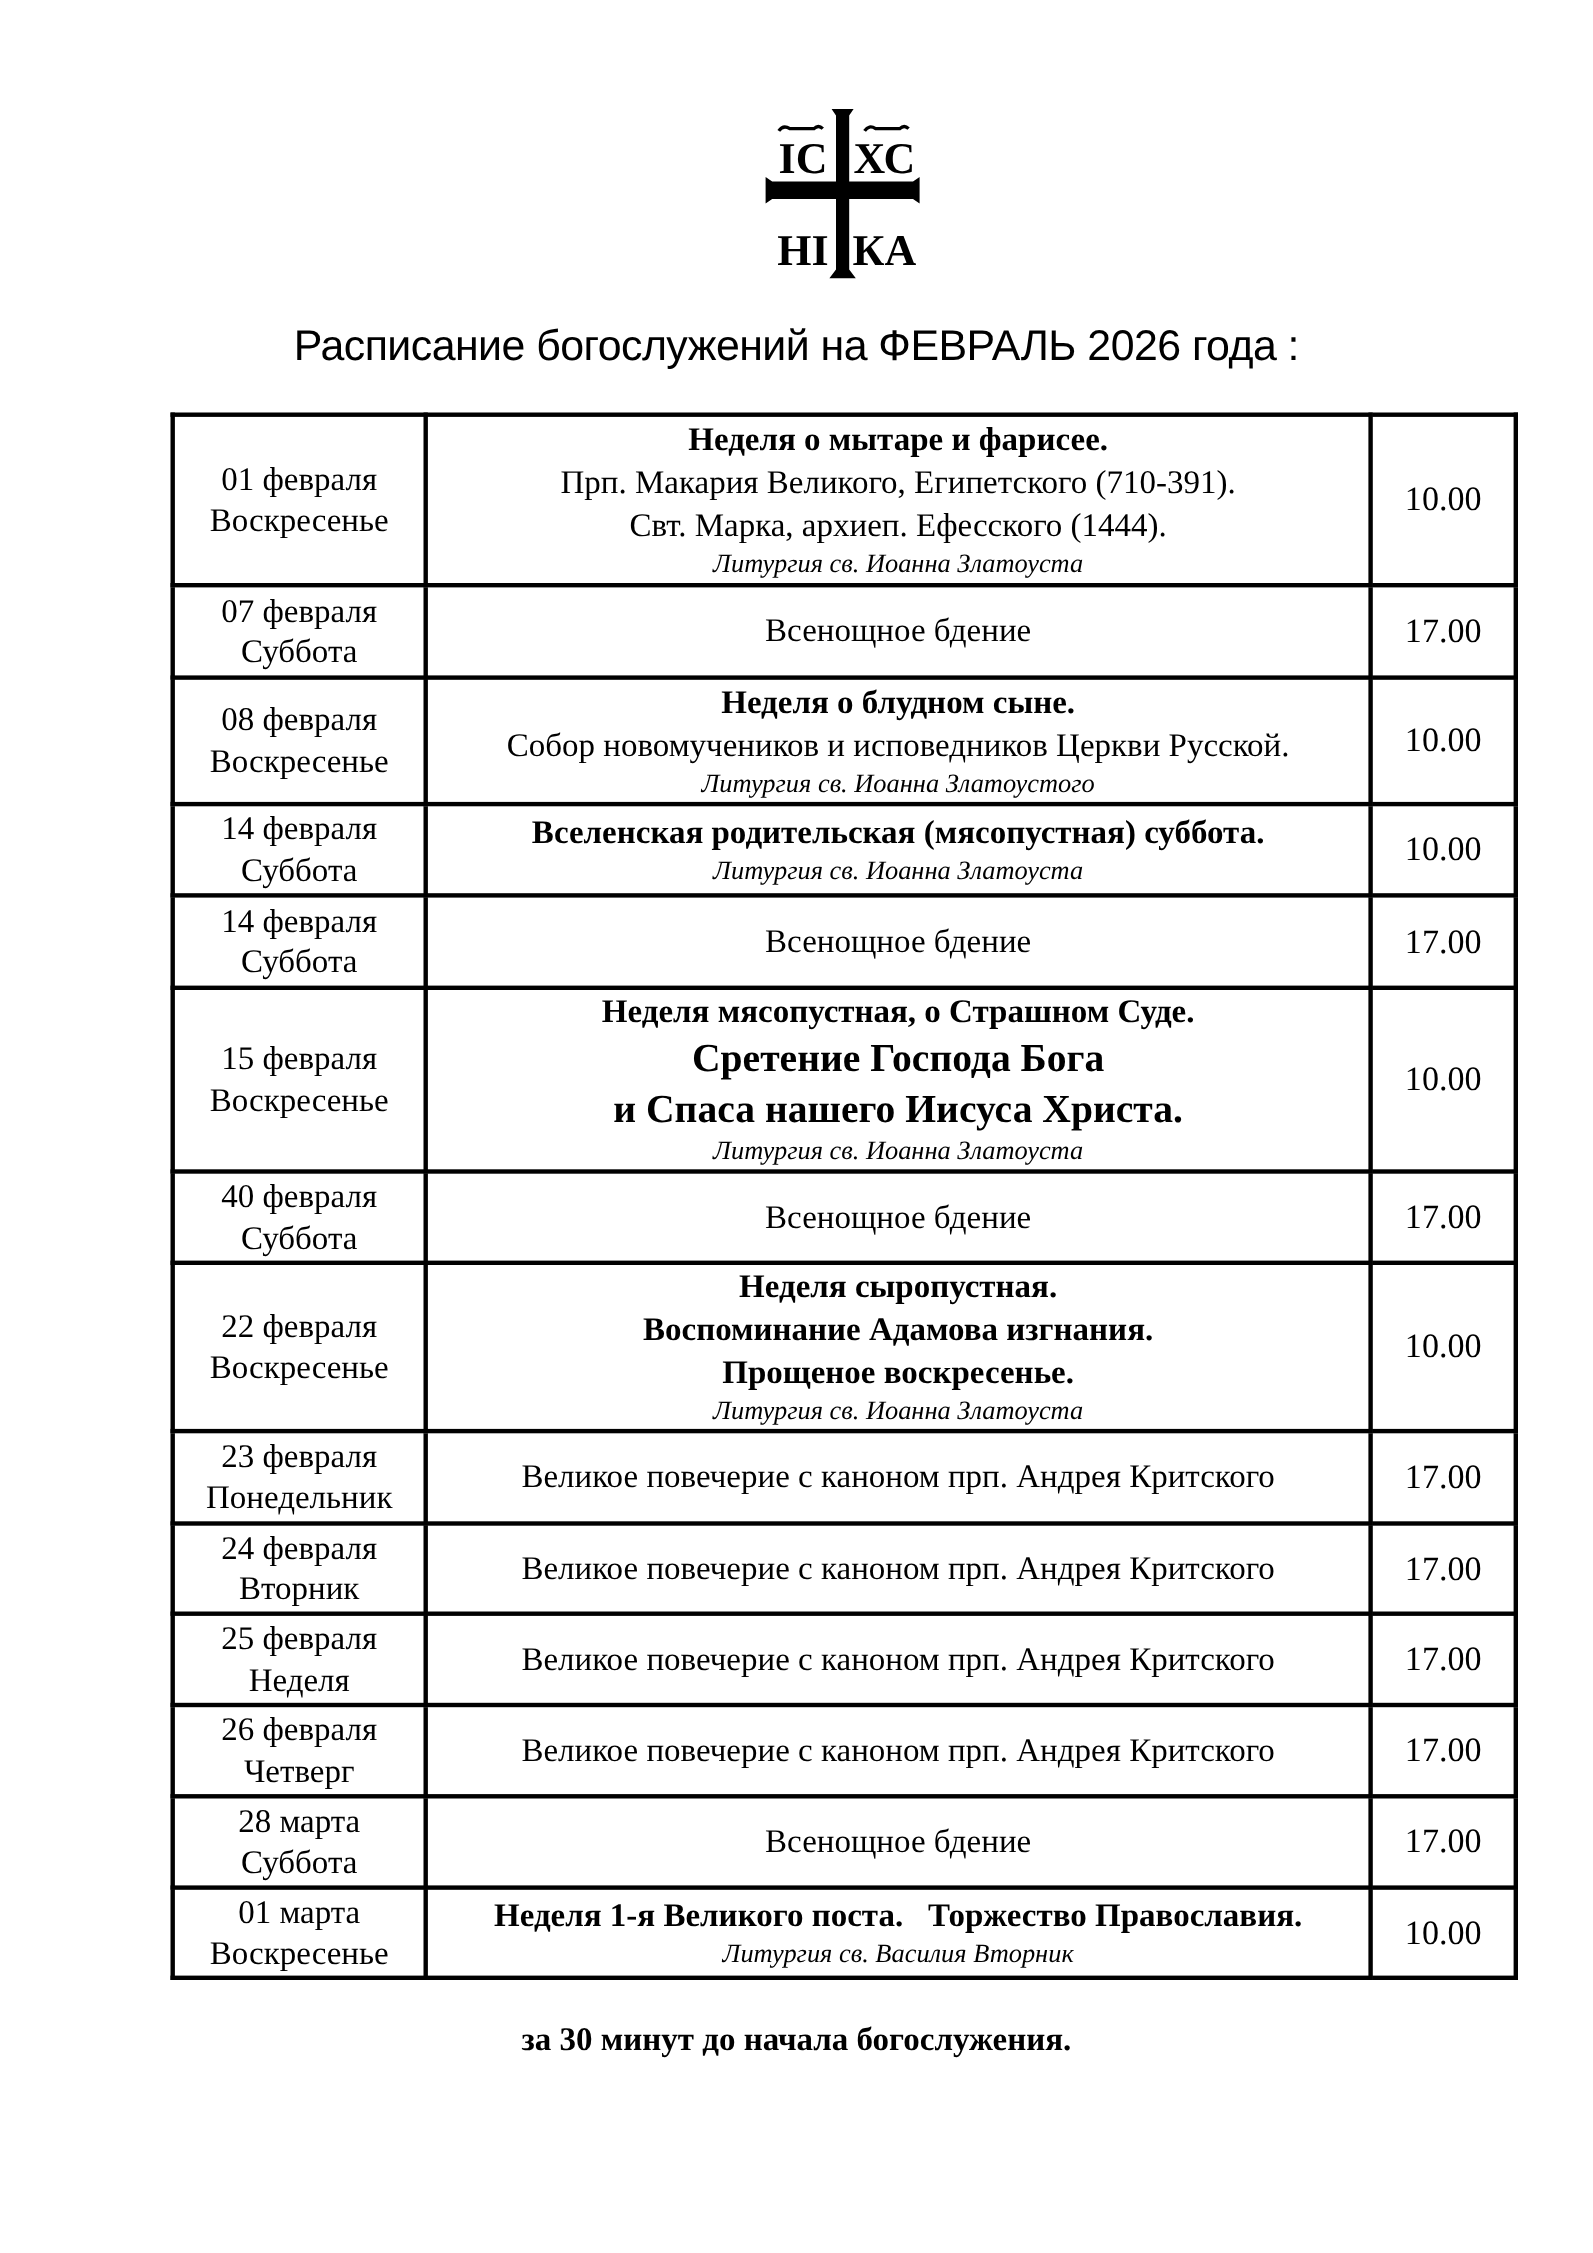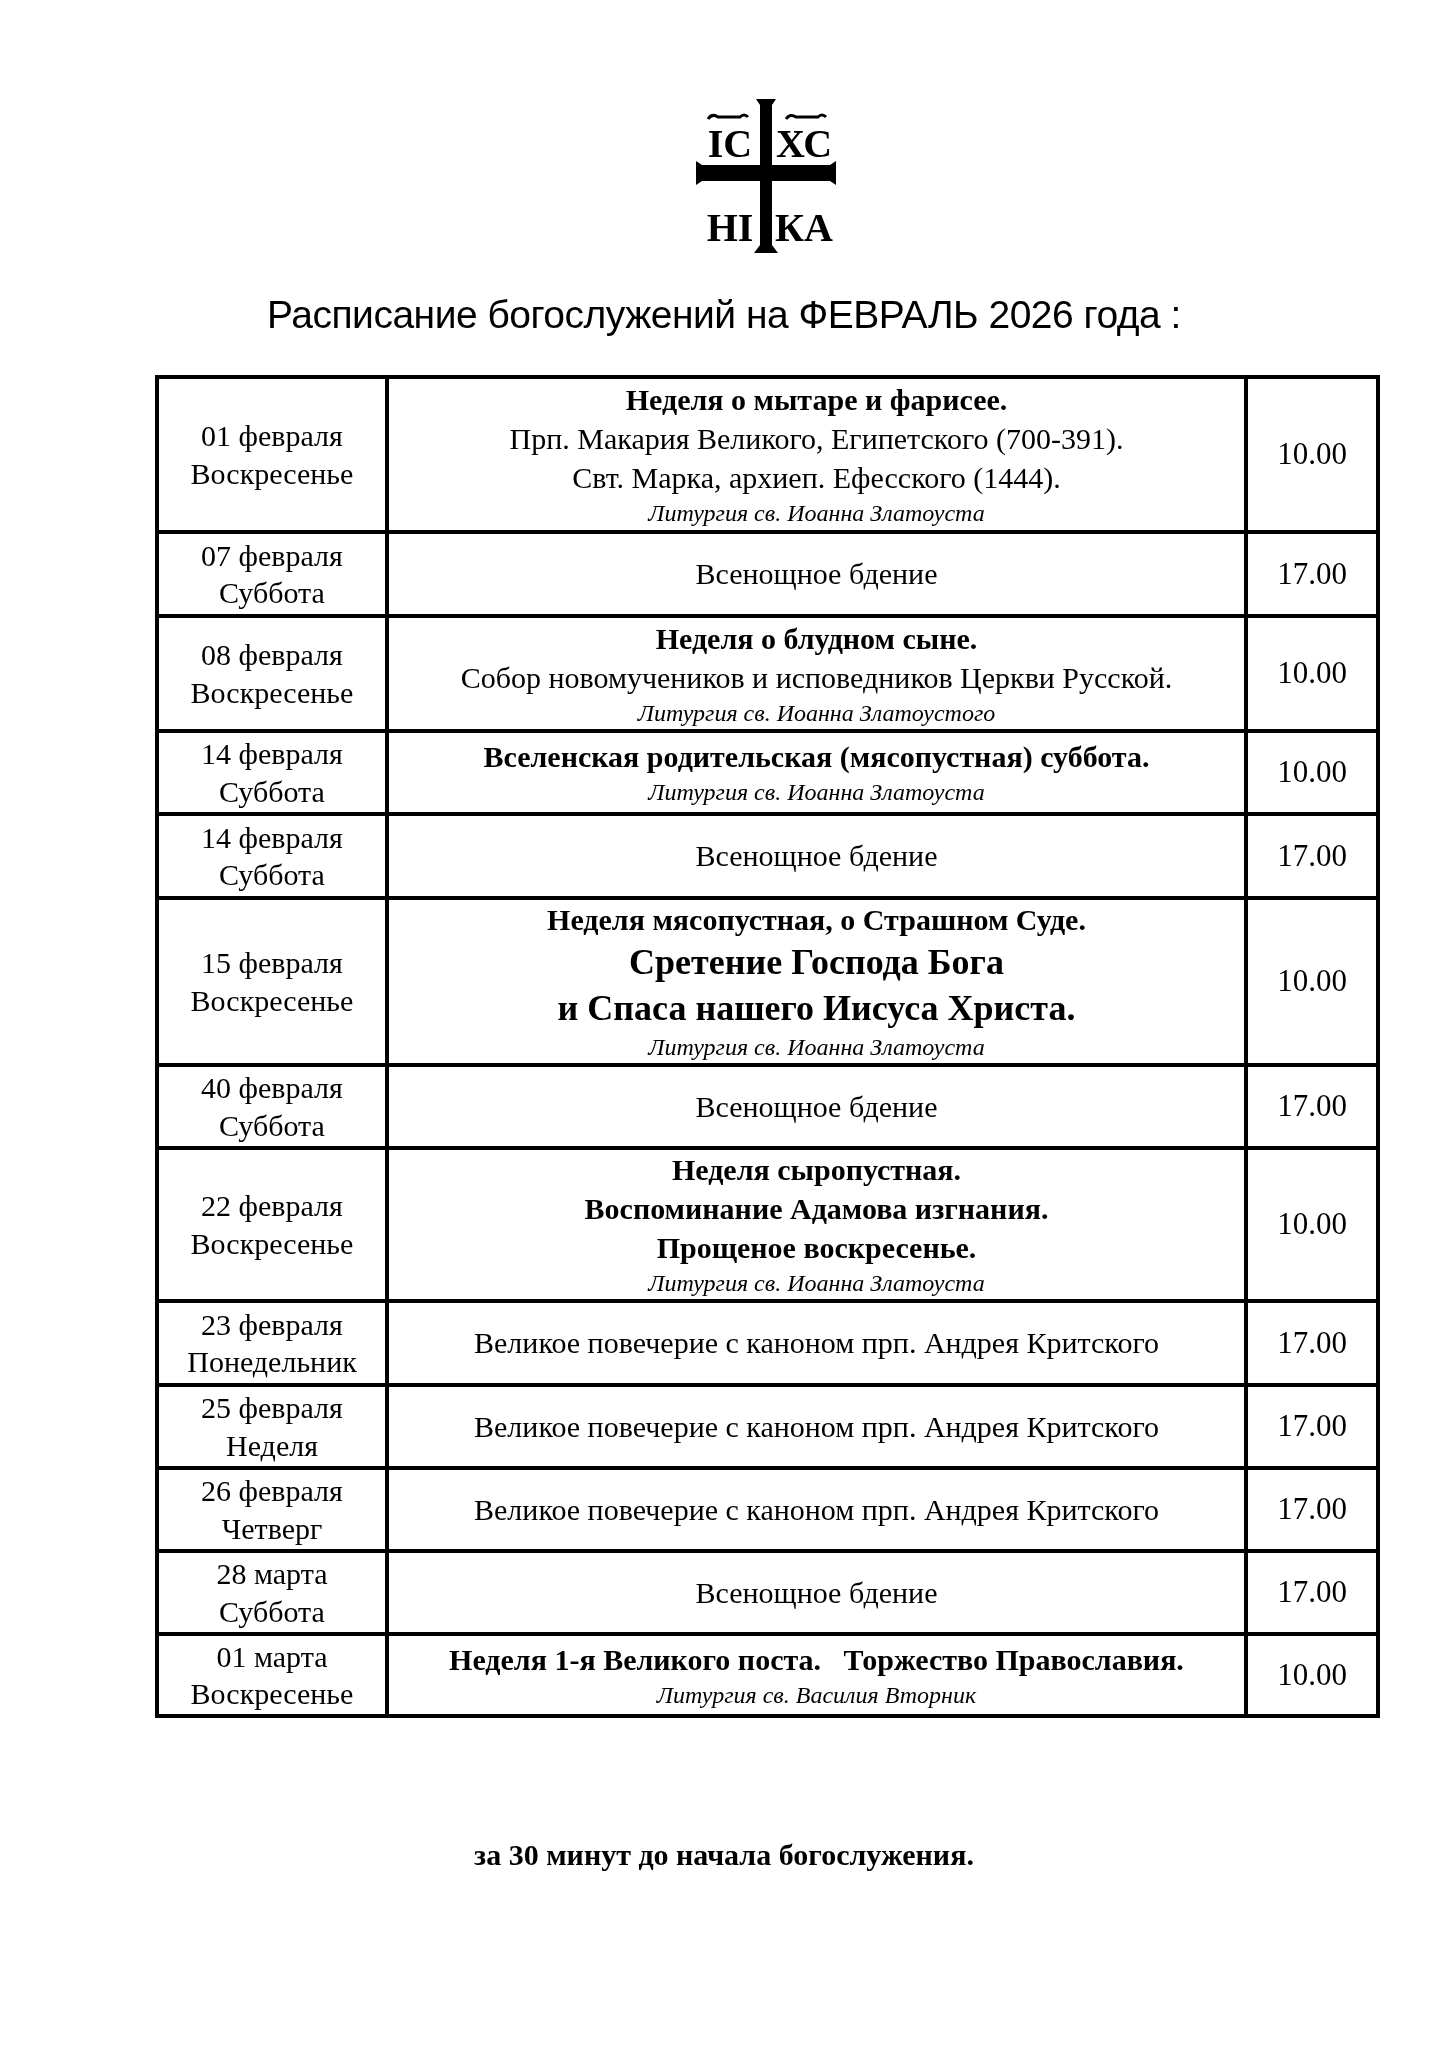--- a/index.html
+++ b/index.html
@@ -46,21 +46,21 @@
 
 <table class="schedule">
   <tbody id="schedule-body">
       <tr style="height: 155px;">
         <td class="date">
           <div>01 февраля</div>
           <div>Воскресенье</div>
         </td>
         <td class="desc">
           <div class="bold" style="white-space: pre;">Неделя о мытаре и фарисее.</div>
-          <div class="normal" style="white-space: pre;">Прп. Макария Великого, Египетского (700-391).</div>
+          <div class="normal" style="white-space: pre;">Прп. Макария Великого, Египетского (710-391).</div>
           <div class="normal" style="white-space: pre;">Свт. Марка, архиеп. Ефесского (1444).</div>
           <div class="italic" style="white-space: pre;">Литургия св. Иоанна Златоуста</div>
         </td>
         <td class="time">10.00</td>
       </tr>
       <tr style="height: 84px;">
         <td class="date">
           <div>07 февраля</div>
           <div>Суббота</div>
         </td>
@@ -141,20 +141,30 @@
       <tr style="height: 84px;">
         <td class="date">
           <div>23 февраля</div>
           <div>Понедельник</div>
         </td>
         <td class="desc">
           <div class="single" style="white-space: pre;">Великое повечерие с каноном прп. Андрея Критского</div>
         </td>
         <td class="time">17.00</td>
       </tr>
+      <tr style="height: 82px;">
+        <td class="date">
+          <div>24 февраля</div>
+          <div>Вторник</div>
+        </td>
+        <td class="desc">
+          <div class="single" style="white-space: pre;">Великое повечерие с каноном прп. Андрея Критского</div>
+        </td>
+        <td class="time">17.00</td>
+      </tr>
       <tr style="height: 83px;">
         <td class="date">
           <div>25 февраля</div>
           <div>Неделя</div>
         </td>
         <td class="desc">
           <div class="single" style="white-space: pre;">Великое повечерие с каноном прп. Андрея Критского</div>
         </td>
         <td class="time">17.00</td>
       </tr>

